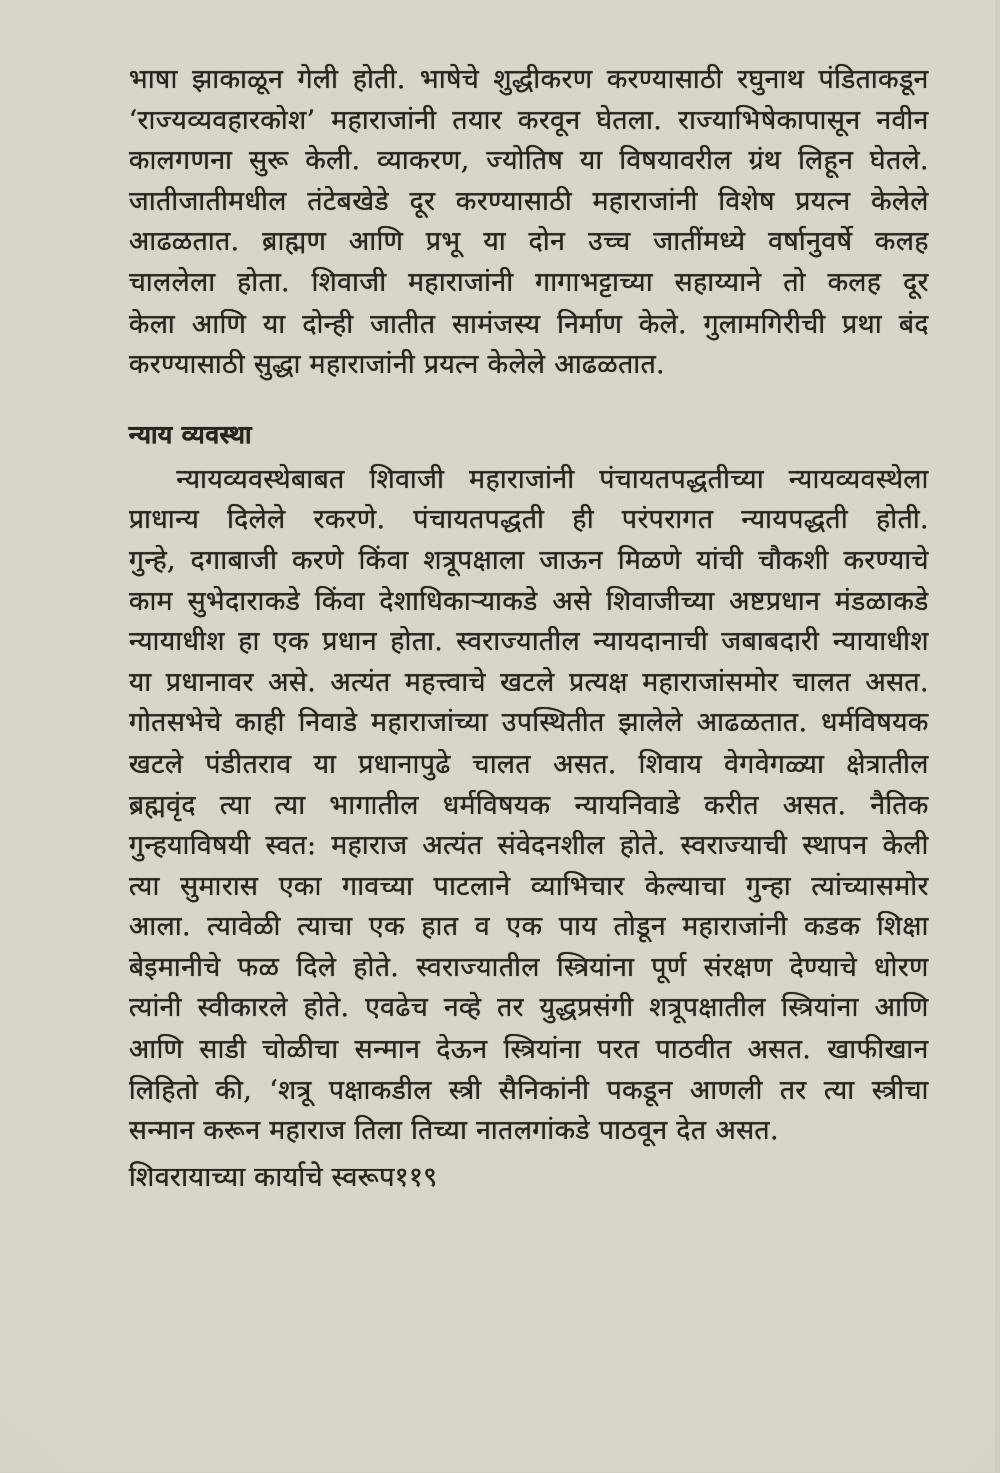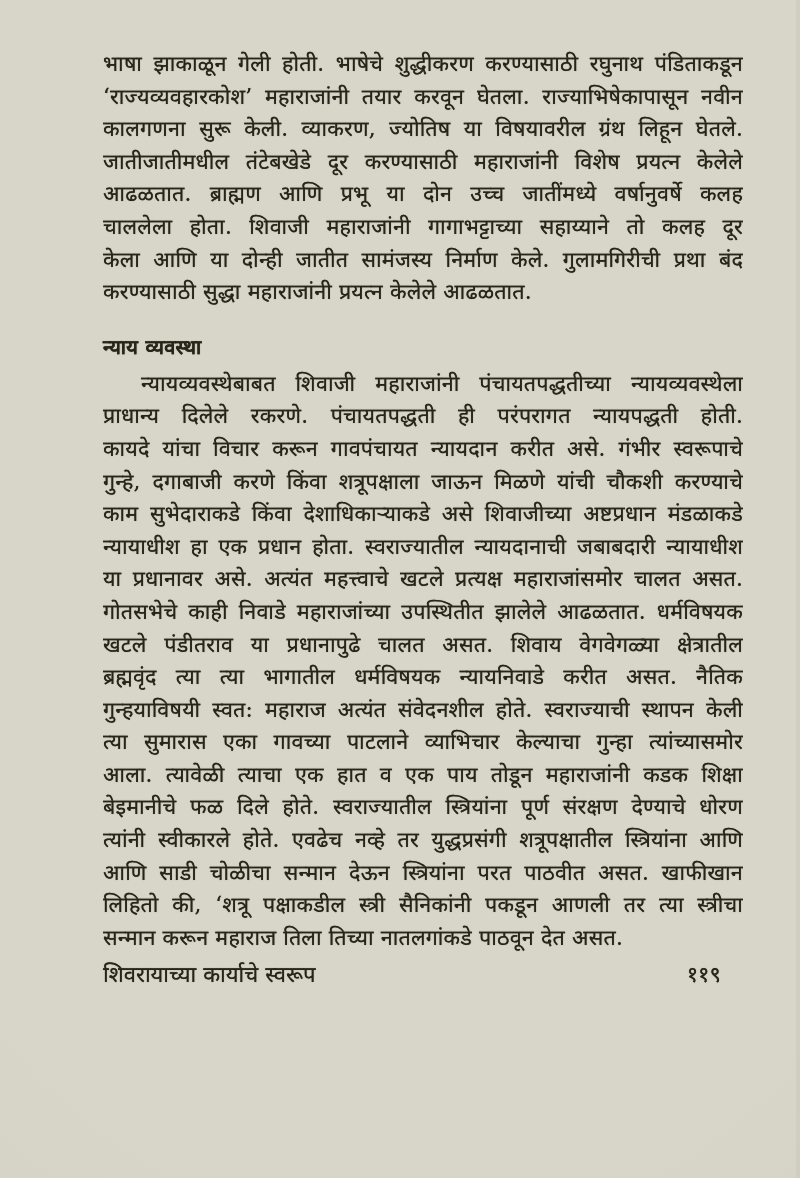--- a/index.html
+++ b/index.html
@@ -50,21 +50,20 @@
     line-height: 30px;
     font-weight: 700;
     letter-spacing: 0.3px;
     text-shadow: 0 0 0.7px rgba(42, 40, 28, 0.9);
   }
   .para2 {
     margin-top: 6px;
   }
   .footer {
     display: flex;
-    justify-content: space-between;
     align-items: baseline;
     margin-top: 6px;
     font-size: 22px;
     line-height: 30px;
     text-shadow: 0 0 0.7px rgba(42, 40, 28, 0.85);
   }
   .footer .pagenum {
     padding-right: 22px;
   }
 </style>
@@ -83,21 +82,20 @@
       <div class="line">चाललेला होता. शिवाजी महाराजांनी गागाभट्टाच्या सहाय्याने तो कलह दूर</div>
       <div class="line">केला आणि या दोन्ही जातीत सामंजस्य निर्माण केले. गुलामगिरीची प्रथा बंद</div>
       <div class="line last">करण्यासाठी सुद्धा महाराजांनी प्रयत्न केलेले आढळतात.</div>
     </div>
 
     <h2 class="heading">न्याय व्यवस्था</h2>
 
     <div class="para para2">
       <div class="line indent">न्यायव्यवस्थेबाबत शिवाजी महाराजांनी पंचायतपद्धतीच्या न्यायव्यवस्थेला</div>
       <div class="line">प्राधान्य दिलेले रकरणे. पंचायतपद्धती ही परंपरागत न्यायपद्धती होती.</div>
-      <div class="line">कायदे यांचा विचार करून गावपंचायत न्यायदान करीत असे. गंभीर स्वरूपाचे</div>
       <div class="line">गुन्हे, दगाबाजी करणे किंवा शत्रूपक्षाला जाऊन मिळणे यांची चौकशी करण्याचे</div>
       <div class="line">काम सुभेदाराकडे किंवा देशाधिकाऱ्याकडे असे शिवाजीच्या अष्टप्रधान मंडळाकडे</div>
       <div class="line">न्यायाधीश हा एक प्रधान होता. स्वराज्यातील न्यायदानाची जबाबदारी न्यायाधीश</div>
       <div class="line">या प्रधानावर असे. अत्यंत महत्त्वाचे खटले प्रत्यक्ष महाराजांसमोर चालत असत.</div>
       <div class="line">गोतसभेचे काही निवाडे महाराजांच्या उपस्थितीत झालेले आढळतात. धर्मविषयक</div>
       <div class="line">खटले पंडीतराव या प्रधानापुढे चालत असत. शिवाय वेगवेगळ्या क्षेत्रातील</div>
       <div class="line">ब्रह्मवृंद त्या त्या भागातील धर्मविषयक न्यायनिवाडे करीत असत. नैतिक</div>
       <div class="line">गुन्हयाविषयी स्वत: महाराज अत्यंत संवेदनशील होते. स्वराज्याची स्थापन केली</div>
       <div class="line">त्या सुमारास एका गावच्या पाटलाने व्याभिचार केल्याचा गुन्हा त्यांच्यासमोर</div>
       <div class="line">आला. त्यावेळी त्याचा एक हात व एक पाय तोडून महाराजांनी कडक शिक्षा</div>

